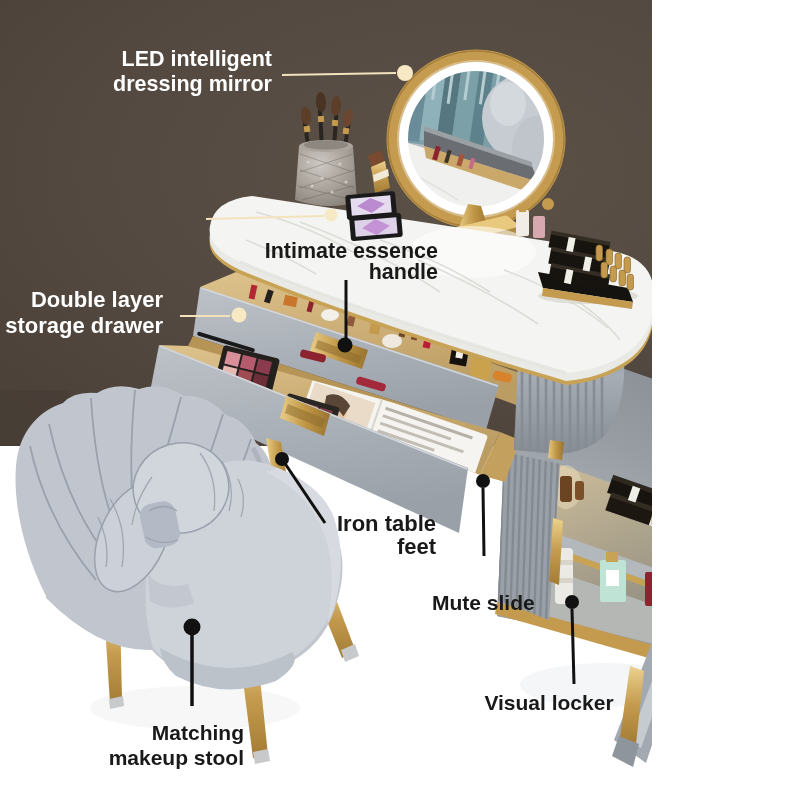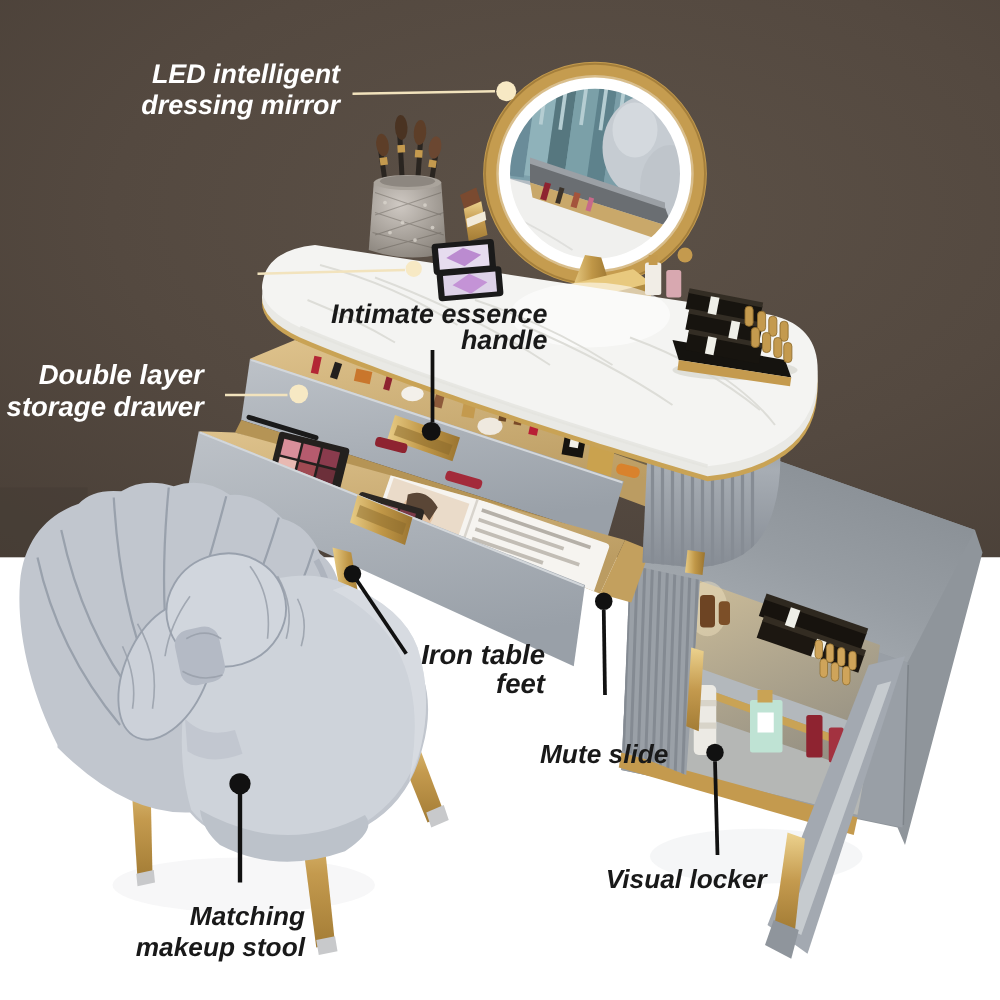--- a/index.html
+++ b/index.html
@@ -1,16 +1,16 @@
 <!DOCTYPE html>
 <html><head>
 <meta charset="utf-8">
 <style>
   html,body{margin:0;padding:0;background:#fff;}
-  .stage{position:relative;width:800px;height:800px;overflow:hidden;font-family:"Liberation Sans", sans-serif;font-style:italic;}
+  .stage{position:relative;width:652px;height:800px;overflow:hidden;font-family:"Liberation Sans", sans-serif;}
 </style>
 </head>
 <body>
 <div class="stage">
 <svg width="800" height="800" viewBox="0 0 800 800">
 <defs>
   <radialGradient id="wallg" cx="0.58" cy="0.38" r="0.85">
     <stop offset="0" stop-color="#5c5147"></stop>
     <stop offset="0.55" stop-color="#544940"></stop>
     <stop offset="1" stop-color="#493f37"></stop>

